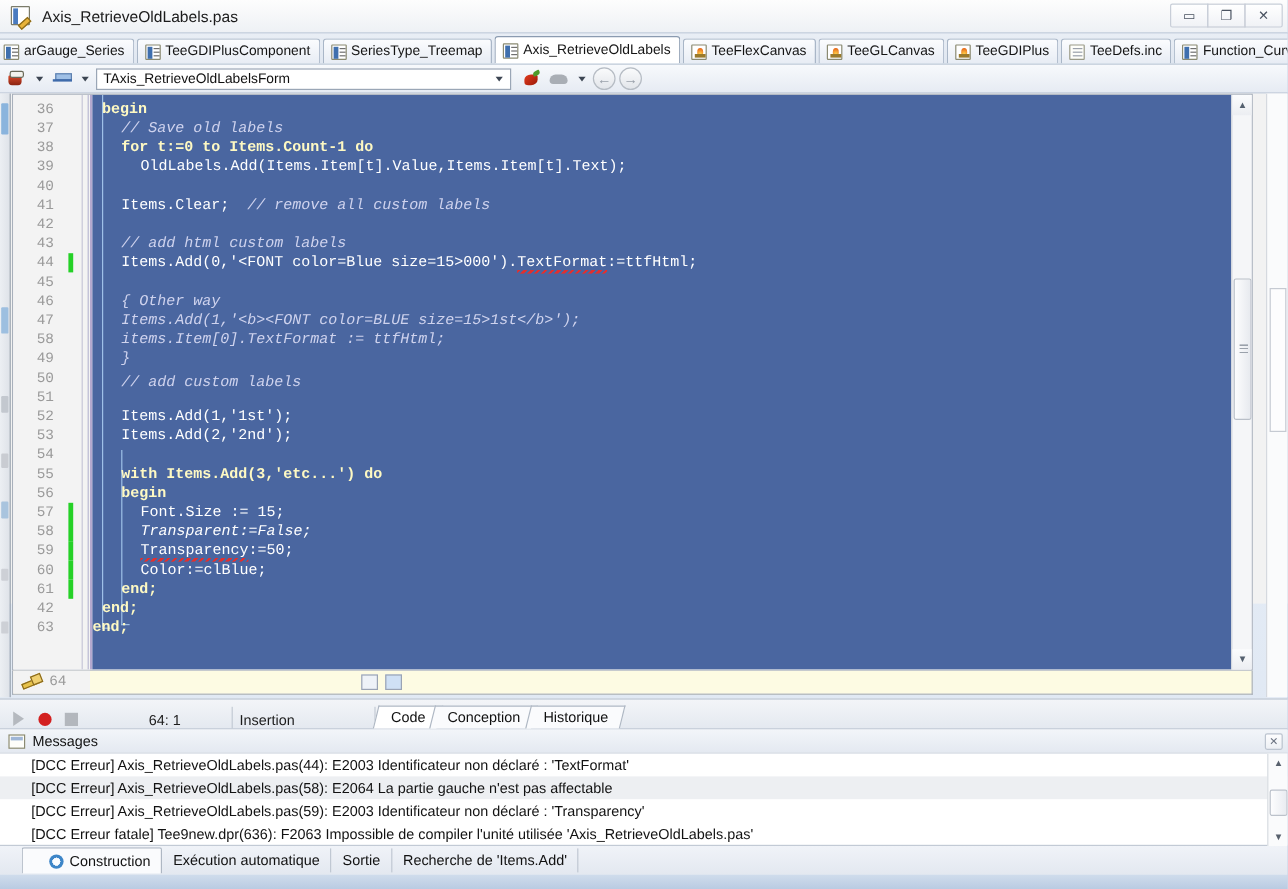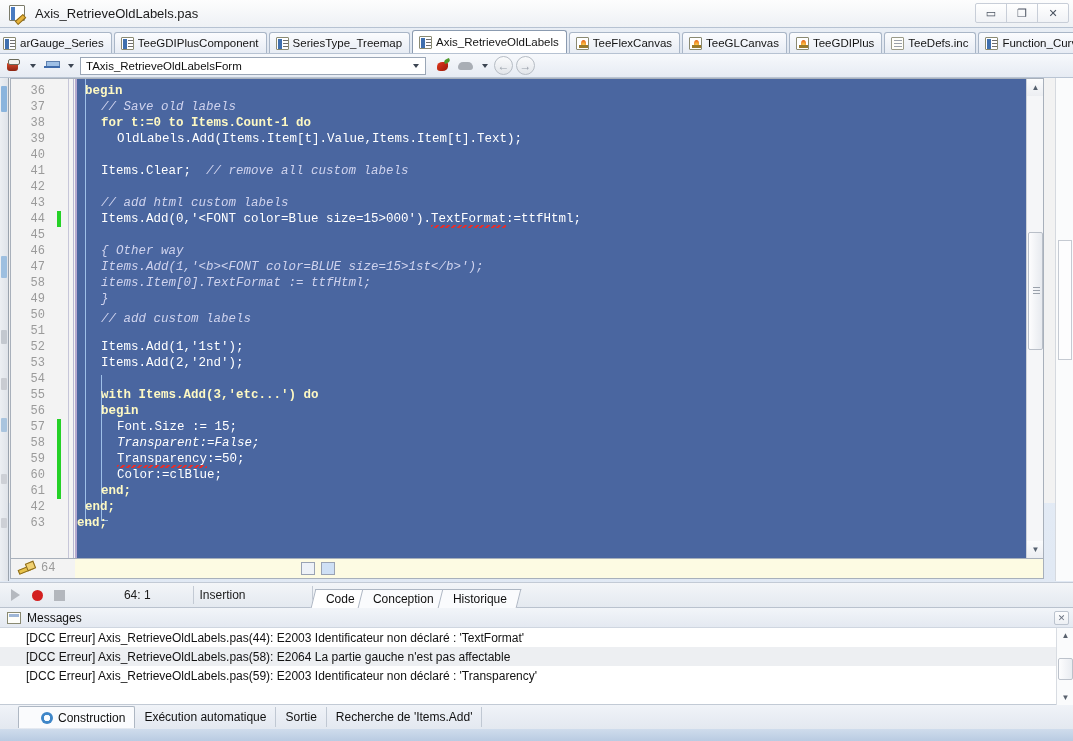--- a/index.html
+++ b/index.html
@@ -163,21 +163,21 @@
   #hscroll .hsa { width:15px; text-align:center; font-size:8px; color:#55616f; }
   #hthumb { width:38px; height:13px; margin-left:4px;
      background:linear-gradient(#fdfdfe,#e7eaef); border:1px solid #b9bfc8; border-radius:2px;
      display:flex; align-items:center; justify-content:center; }
   #hthumb .grip { width:8px; height:7px;
      background:repeating-linear-gradient(90deg,#9aa1ab 0 1px, transparent 1px 3px);}
 
   
   #statusbar { position:absolute; left:0; top:582px; width:1073px; height:26px;
      background:linear-gradient(#f3f5f8,#e4e9f0); border-top:1px solid #c2cad5;
-     border-bottom:1px solid #b9c2ce; display:flex; align-items:center; }
+     border-bottom:1px solid #b9c2ce; display:flex; align-items:flex-end; }
   .sb-run { width:16px;height:16px;margin-left:10px;display:flex;align-items:center;justify-content:center;}
   .tri { width:0;height:0;border-top:6px solid transparent;border-bottom:6px solid transparent;
          border-left:9px solid #b5b9bf; }
   .dot { width:11px;height:11px;border-radius:50%;background:#d32020; }
   .sq { width:11px;height:11px;background:#b3b7bd; }
   .sb-cell { font-size:12px; color:#1c1c1c; }
   #sb-pos { margin-left:58px; width:92px; }
   #sb-ins { margin-left:6px; width:150px; }
   .sb-sep { width:1px; height:18px; background:#c3cad4; }
   .vtabs { margin-left:auto; display:flex; align-items:flex-end; height:26px; padding-right:560px;}
@@ -458,20 +458,21 @@
 
   <div id="msgpanel">
     <div id="msghdr">
       <span class="ic-msg"></span>
       <span class="t">Messages</span>
       <span id="msgclose">✕</span>
     </div>
     <div class="msgrow">[DCC Erreur] Axis_RetrieveOldLabels.pas(44): E2003 Identificateur non déclaré : 'TextFormat'</div>
     <div class="msgrow sel">[DCC Erreur] Axis_RetrieveOldLabels.pas(58): E2064 La partie gauche n'est pas affectable</div>
     <div class="msgrow">[DCC Erreur] Axis_RetrieveOldLabels.pas(59): E2003 Identificateur non déclaré : 'Transparency'</div>
+    <div class="msgrow">[DCC Erreur fatale] Tee9new.dpr(636): F2063 Impossible de compiler l'unité utilisée 'Axis_RetrieveOldLabels.pas'</div>
     <div id="msgscroll">
       <span class="msa" style="top:0">▲</span>
       <span id="msgthumb"></span>
       <span class="msa" style="top:62px">▼</span>
     </div>
   </div>
 
   <div id="bottabs">
     <div class="btab on">
       <span class="ic-gear"></span>

